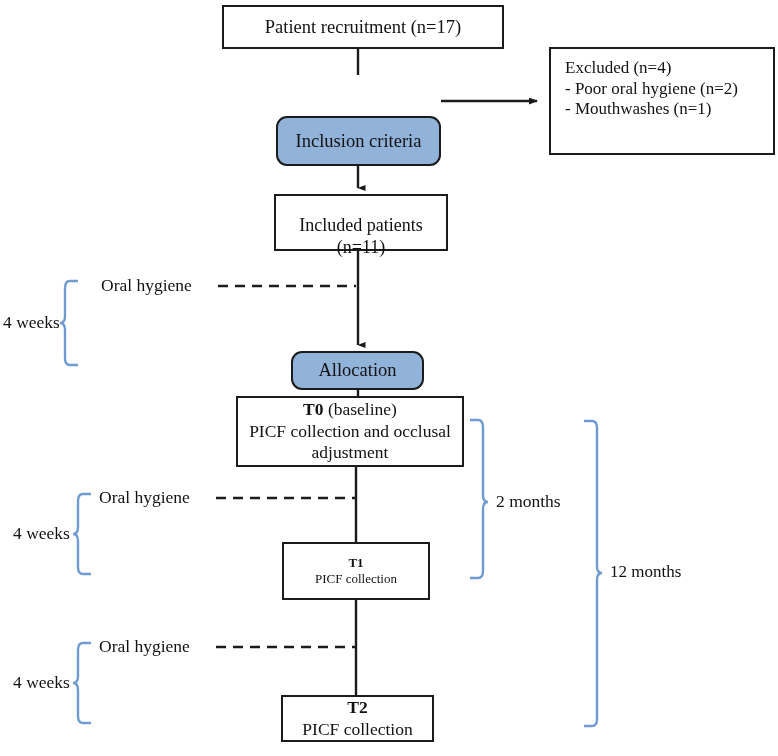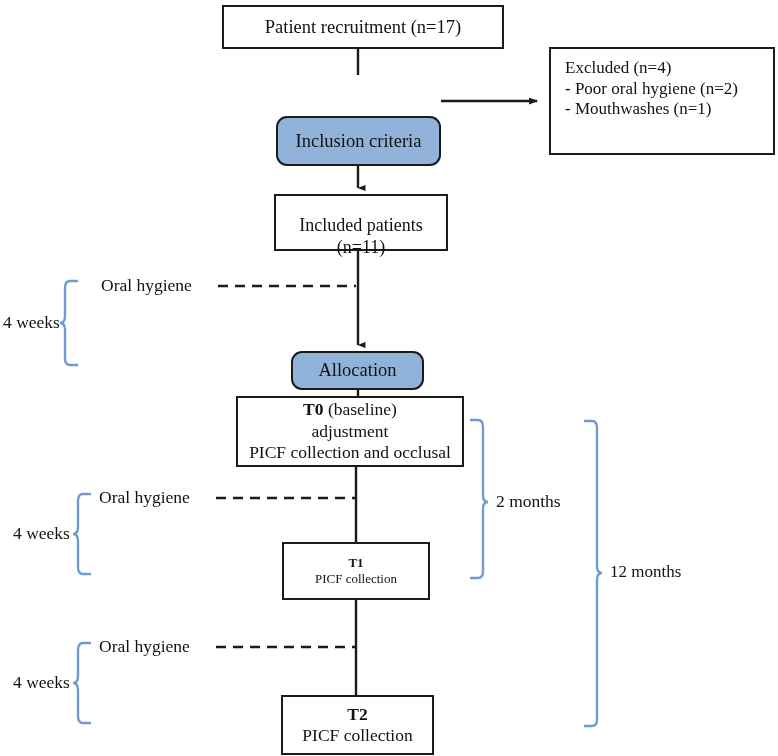--- a/index.html
+++ b/index.html
@@ -86,33 +86,33 @@
 
   <div class="node pill" style="left:291px;top:351px;width:133px;height:39px;font-size:18.5px;">
     <span>Allocation</span>
   </div>
 
   <div class="node rect" style="left:236px;top:396px;width:228px;height:71px;font-size:17.5px;">
     <div style="display:block;">
       <span class="multi">
         <b>T0</b><span> (baseline)</span>
       </span>
+      <span class="multi">PICF collection and occlusal</span>
       <span class="multi">adjustment</span>
-      <span class="multi">PICF collection and occlusal</span>
     </div>
   </div>
 
   <div class="node rect" style="left:282px;top:542px;width:148px;height:58px;font-size:13px;">
     <div style="display:block;">
       <span class="multi"><b>T1</b></span>
       <span class="multi">PICF collection</span>
     </div>
   </div>
 
-  <div class="node rect" style="left:281px;top:695px;width:153px;height:60px;font-size:17.5px;">
+  <div class="node rect" style="left:281px;top:695px;width:153px;height:47px;font-size:17.5px;">
     <div style="display:block;">
       <span class="multi"><b>T2</b></span>
       <span class="multi">PICF collection</span>
     </div>
   </div>
 
   <div class="lbl" style="left:101px;top:275px;font-size:17.5px;">Oral hygiene</div>
   <div class="lbl" style="left:99px;top:487px;font-size:17.5px;">Oral hygiene</div>
   <div class="lbl" style="left:99px;top:636px;font-size:17.5px;">Oral hygiene</div>
 

